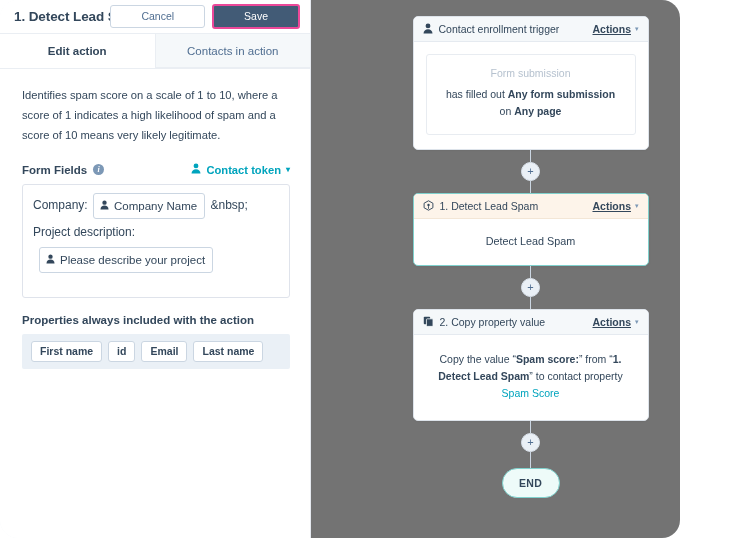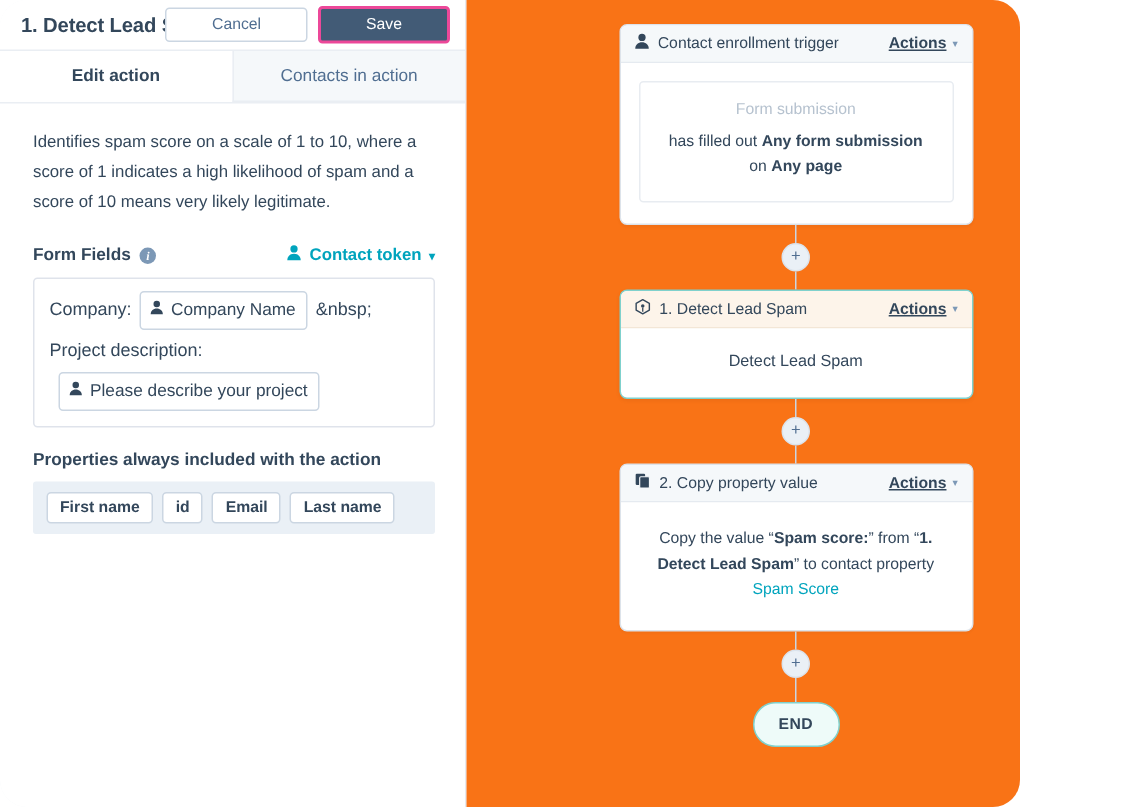--- a/index.html
+++ b/index.html
@@ -160,21 +160,21 @@
   .token-link .caret {
     font-size: 8px;
     color: #00a4bd;
   }
 
   .person-ico { display: inline-block; vertical-align: -2px; }
 
   .fields-box {
     border: 1px solid #dfe3eb;
     border-radius: 3px;
-    padding: 8px 10px 10px 10px;
+    padding: 8px 10px 24px 10px;
     background: #fff;
     margin-bottom: 16px;
   }
   .field-row {
     font-size: 12px;
     color: #33475b;
     line-height: 22px;
     white-space: nowrap;
   }
   .field-row + .field-row { margin-top: 2px; }
@@ -217,21 +217,21 @@
     color: #33475b;
     padding: 3px 8px;
     line-height: 13px;
   }
 
   
   .canvas {
     position: relative;
     flex: 1;
     height: 538px;
-    background: #f97316;
+    background: #737373;
     overflow: hidden;
   }
 
   .flow {
     position: absolute;
     left: 0; top: 0;
     width: 439px;
     height: 538px;
     display: flex;
     flex-direction: column;

